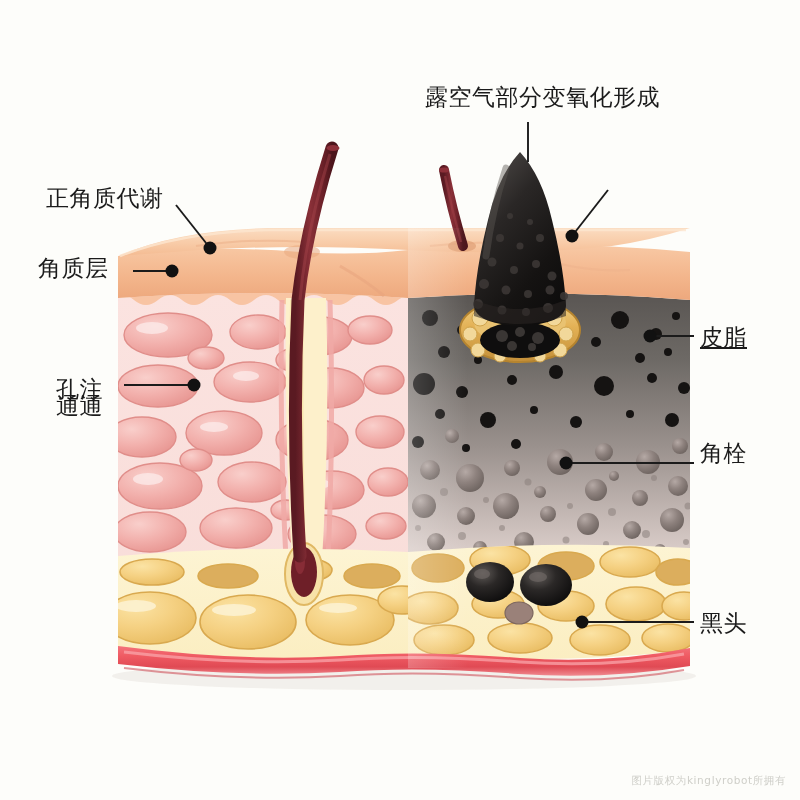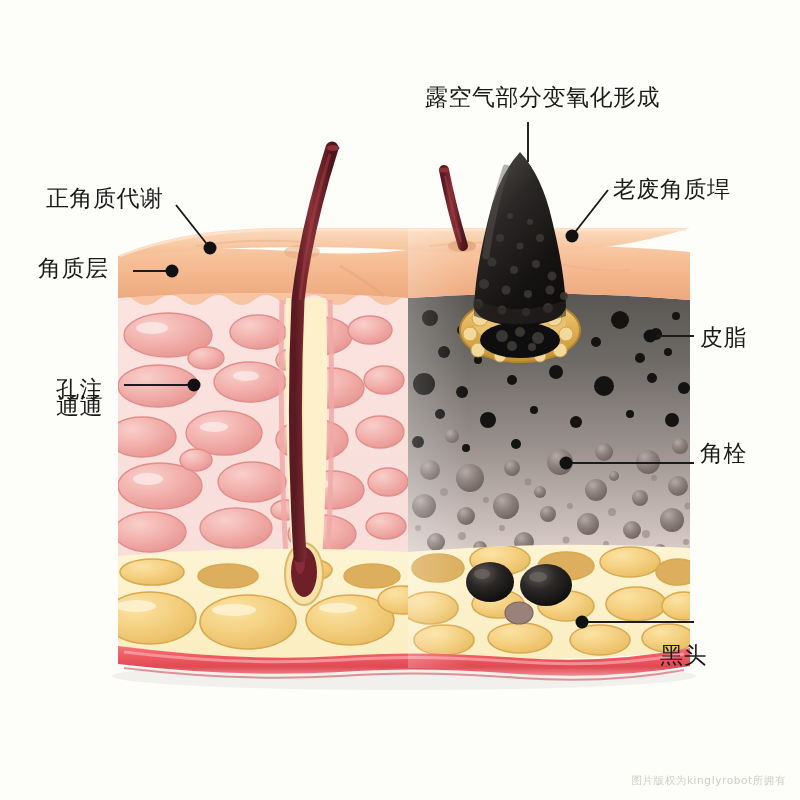--- a/index.html
+++ b/index.html
@@ -469,23 +469,22 @@
 
   <div class="lbl" style="left:425px; top:84px;">露空气部分变氧化形成</div>
 
   <div class="lbl" style="left:46px; top:185px;">正角质代谢</div>
 
   <div class="lbl" style="left:38px; top:255px;">角质层</div>
 
   <div class="lbl two-line" style="left:56px; top:377px;">孔注</div>
   <div class="lbl two-line" style="left:56px; top:394px;">通通</div>
 
-  <div class="lbl" style="left:613px; top:176px;">老废角质垾</div>
-
-  <div class="lbl" style="left:700px; top:324px;">皮脂</div>
+
+  <div class="lbl" style="left:700px; top:324px;text-decoration:underline;">皮脂</div>
 
   <div class="lbl" style="left:700px; top:440px;">角栓</div>
 
-  <div class="lbl" style="left:660px; top:610px;margin-top:32px;">黑头</div>
+  <div class="lbl" style="left:700px; top:610px;">黑头</div>
 
   <div class="watermark">图片版权为kinglyrobot所拥有</div>
 
 </div>
 
 </body></html>

